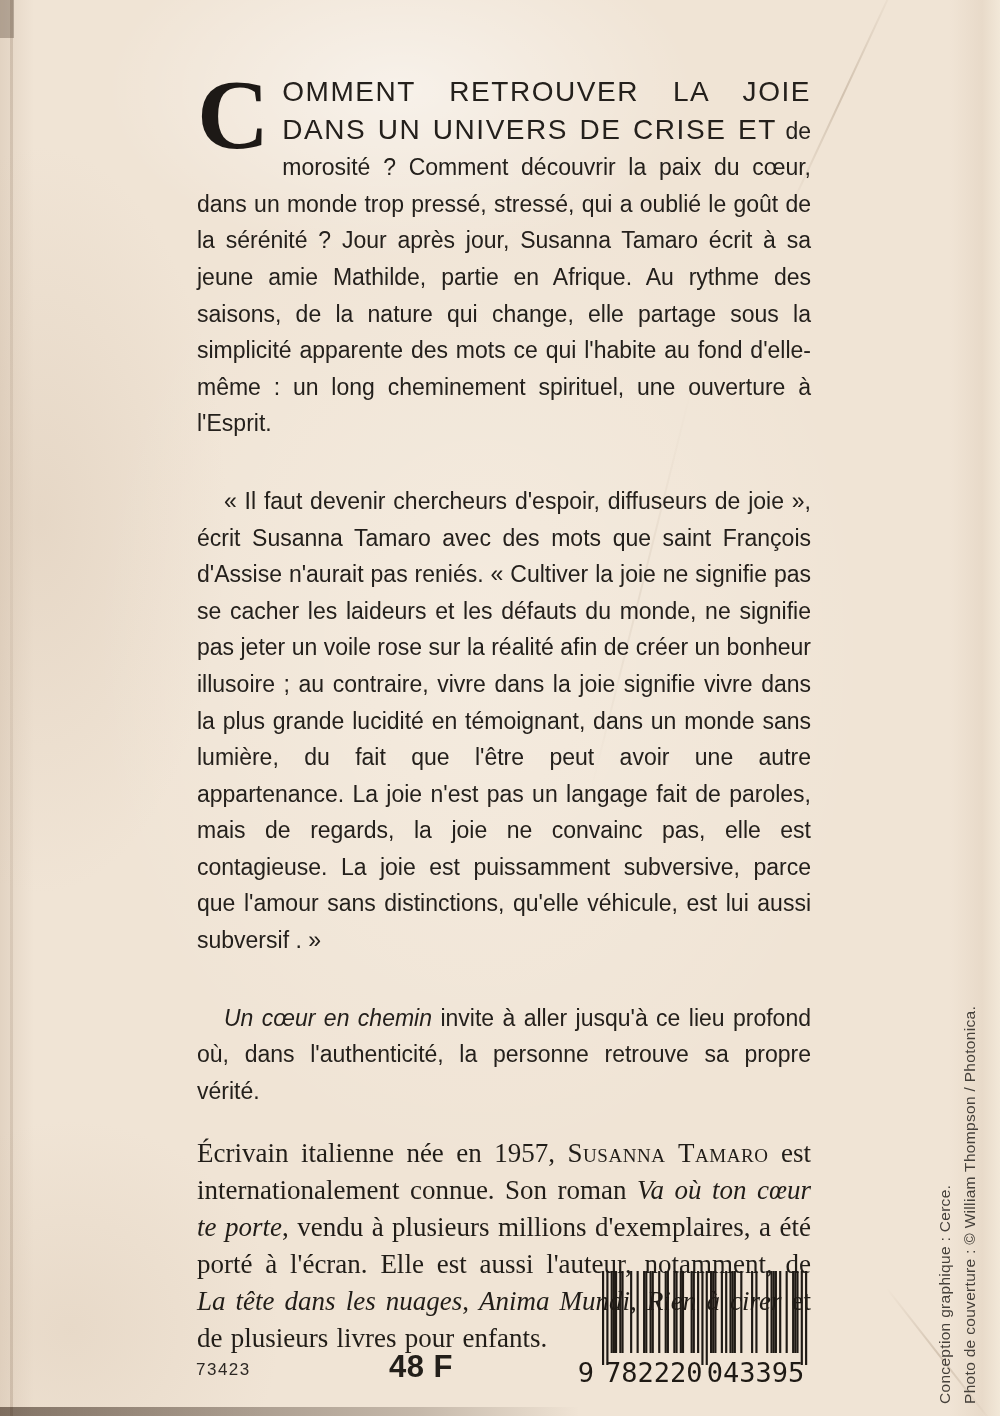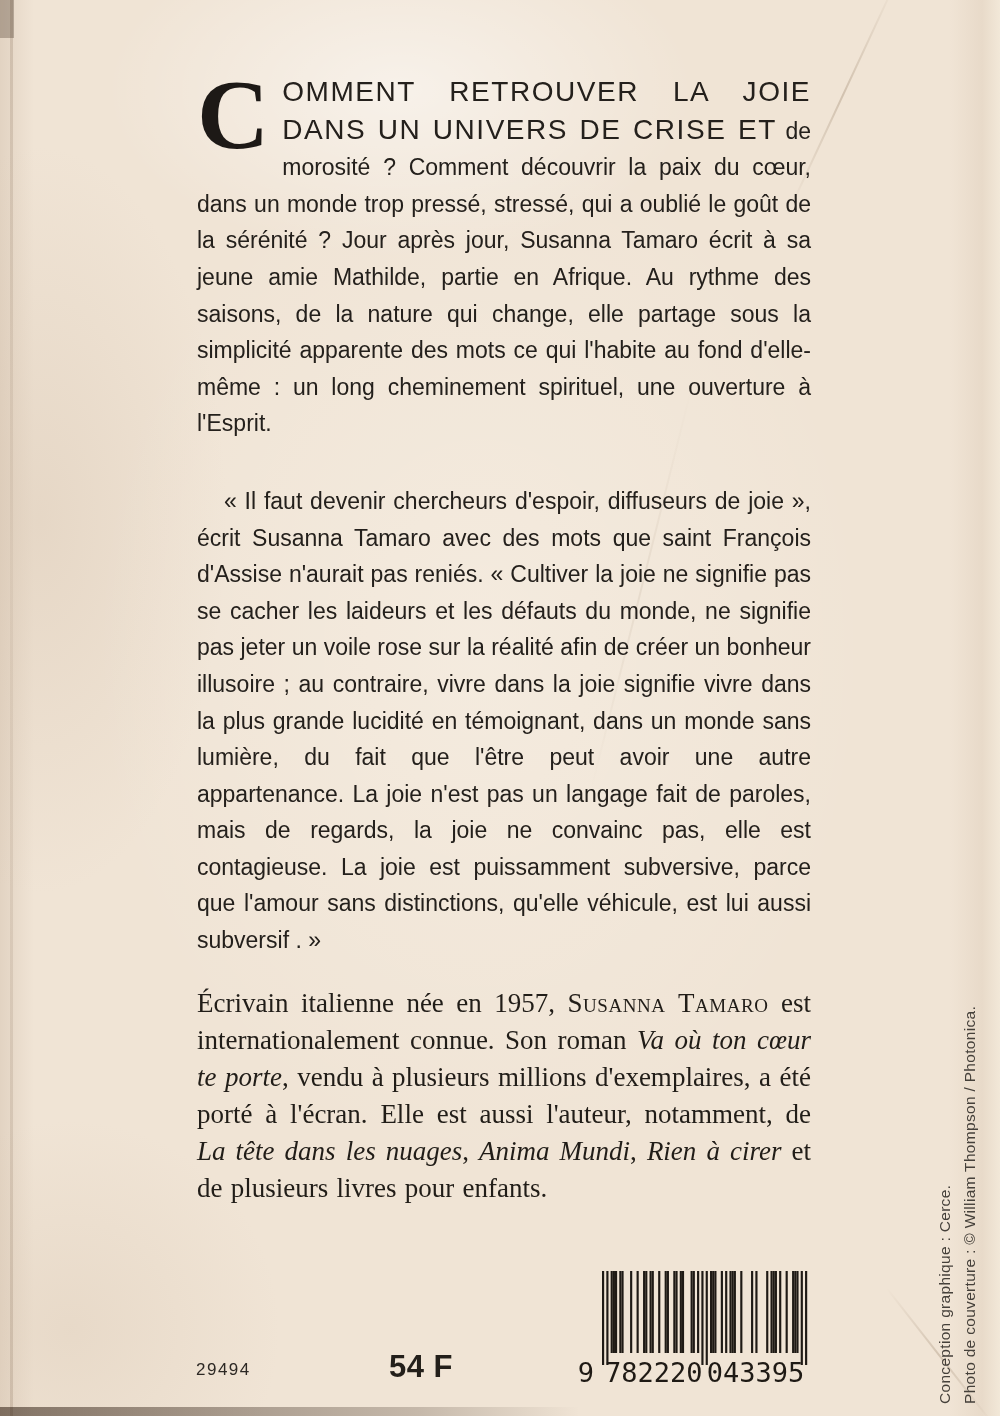--- a/index.html
+++ b/index.html
@@ -92,25 +92,28 @@
   <div class="crease edge-bottom"></div>
   <div class="crease edge-topleft"></div>
 
   <main class="content">
     <p class="para">
       <span class="dropcap">C</span><span class="lead-caps">OMMENT RETROUVER LA JOIE DANS UN UNIVERS DE CRISE ET</span><span> de morosité ? Comment découvrir la paix du cœur, dans un monde trop pressé, stressé, qui a oublié le goût de la sérénité ? Jour après jour, Susanna Tamaro écrit à sa jeune amie Mathilde, partie en Afrique. Au rythme des saisons, de la nature qui change, elle partage sous la simplicité apparente des mots ce qui l'habite au fond d'elle-même : un long cheminement spirituel, une ouverture à l'Esprit.</span>
     </p>
     <p class="para indent">
       <span>« Il faut devenir chercheurs d'espoir, diffuseurs de joie », écrit Susanna Tamaro avec des mots que saint François d'Assise n'aurait pas reniés. « Cultiver la joie ne signifie pas se cacher les laideurs et les défauts du monde, ne signifie pas jeter un voile rose sur la réalité afin de créer un bonheur illusoire ; au contraire, vivre dans la joie signifie vivre dans la plus grande lucidité en témoignant, dans un monde sans lumière, du fait que l'être peut avoir une autre appartenance. La joie n'est pas un langage fait de paroles, mais de regards, la joie ne convainc pas, elle est contagieuse. La joie est puissamment subversive, parce que l'amour sans distinctions, qu'elle véhicule, est lui aussi subversif . »</span>
     </p>
+    <p class="para indent">
+      <span class="italic">Un cœur en chemin</span><span> invite à aller jusqu'à ce lieu profond où, dans l'authenticité, la personne retrouve sa propre vérité.</span>
+    </p>
     <p class="para bio"><span class="normal">Écrivain italienne née en 1957, </span><span class="smallcaps">Susanna Tamaro</span><span class="normal"> est internationalement connue. Son roman </span><span class="italic">Va où ton cœur te porte</span><span class="normal">, vendu à plusieurs millions d'exemplaires, a été porté à l'écran. Elle est aussi l'auteur, notamment, de </span><span class="italic">La tête dans les nuages</span><span class="normal">, </span><span class="italic">Anima Mundi</span><span class="normal">, </span><span class="italic">Rien à cirer</span><span class="normal"> et de plusieurs livres pour enfants.</span></p>
   </main>
 
-  <span class="print-code">29494</span>
-  <span class="price">54 F</span>
+  <span class="print-code">73423</span>
+  <span class="price">48 F</span>
 
   <div class="barcode">
     <svg width="240" height="114" viewBox="0 0 240 114" xmlns="http://www.w3.org/2000/svg">
         <rect x="27.00" y="0" width="2.16" height="94"></rect>
         <rect x="31.32" y="0" width="2.16" height="94"></rect>
         <rect x="35.64" y="0" width="2.16" height="82"></rect>
         <rect x="37.80" y="0" width="2.16" height="82"></rect>
         <rect x="39.96" y="0" width="2.16" height="82"></rect>
         <rect x="44.28" y="0" width="2.16" height="82"></rect>
         <rect x="46.44" y="0" width="2.16" height="82"></rect>

